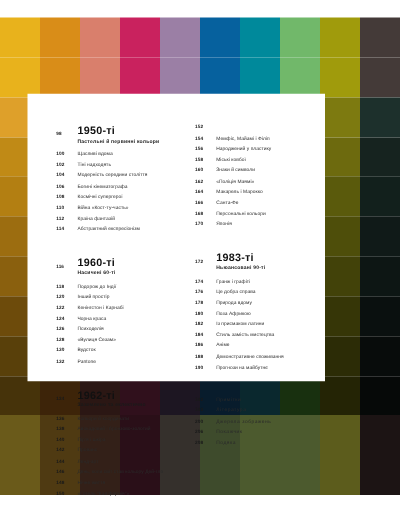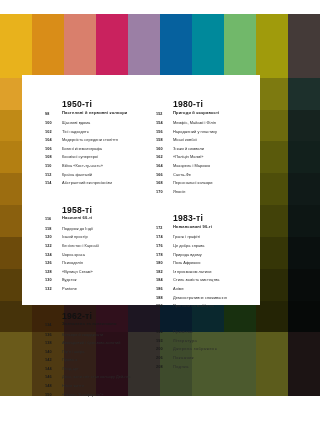--- a/index.html
+++ b/index.html
@@ -71,21 +71,21 @@
   .col {
     width: 101px;
   }
 
   
   .section {
     margin-bottom: 6px;
   }
   .sec-head {
     display: flex;
-    align-items: flex-end;
+    align-items: center;
   }
   .sec-page {
     width: 17px;
     flex: 0 0 17px;
     font-size: 3.7px;
     font-weight: bold;
     color: #1a1a1a;
     letter-spacing: 0.1px;
   }
   .sec-titles {
@@ -307,21 +307,21 @@
               <span class="pg">114</span>
               <span class="tt">Абстрактний експресіонізм</span>
             </div>
           </div>
         </div>
         <div class="gap-lg"></div>
         <div class="section">
           <div class="sec-head">
             <span class="sec-page">116</span>
             <span class="sec-titles">
-              <div class="sec-decade">1958-ті</div>
+              <div class="sec-decade">1960-ті</div>
               <div class="sec-sub">Насичені 60-ті</div>
             </span>
           </div>
           <div class="entries">
             <div class="entry">
               <span class="pg">118</span>
               <span class="tt">Подорож до Індії</span>
             </div>
             <div class="entry">
               <span class="pg">120</span>
@@ -395,24 +395,20 @@
               <span class="pg">150</span>
               <span class="tt">«Готель "Каліфорнія"»</span>
             </div>
           </div>
         </div>
       </div>
     <div class="col" id="col-right">
         <div class="section">
           <div class="sec-head">
             <span class="sec-page">152</span>
-            <span class="sec-titles">
-              <div class="sec-decade">1980-ті</div>
-              <div class="sec-sub">Пригоди й яскравості</div>
-            </span>
           </div>
           <div class="entries">
             <div class="entry">
               <span class="pg">154</span>
               <span class="tt">Мемфіс, Майамі і Філіп</span>
             </div>
             <div class="entry">
               <span class="pg">156</span>
               <span class="tt">Народжений у пластику</span>
             </div>

